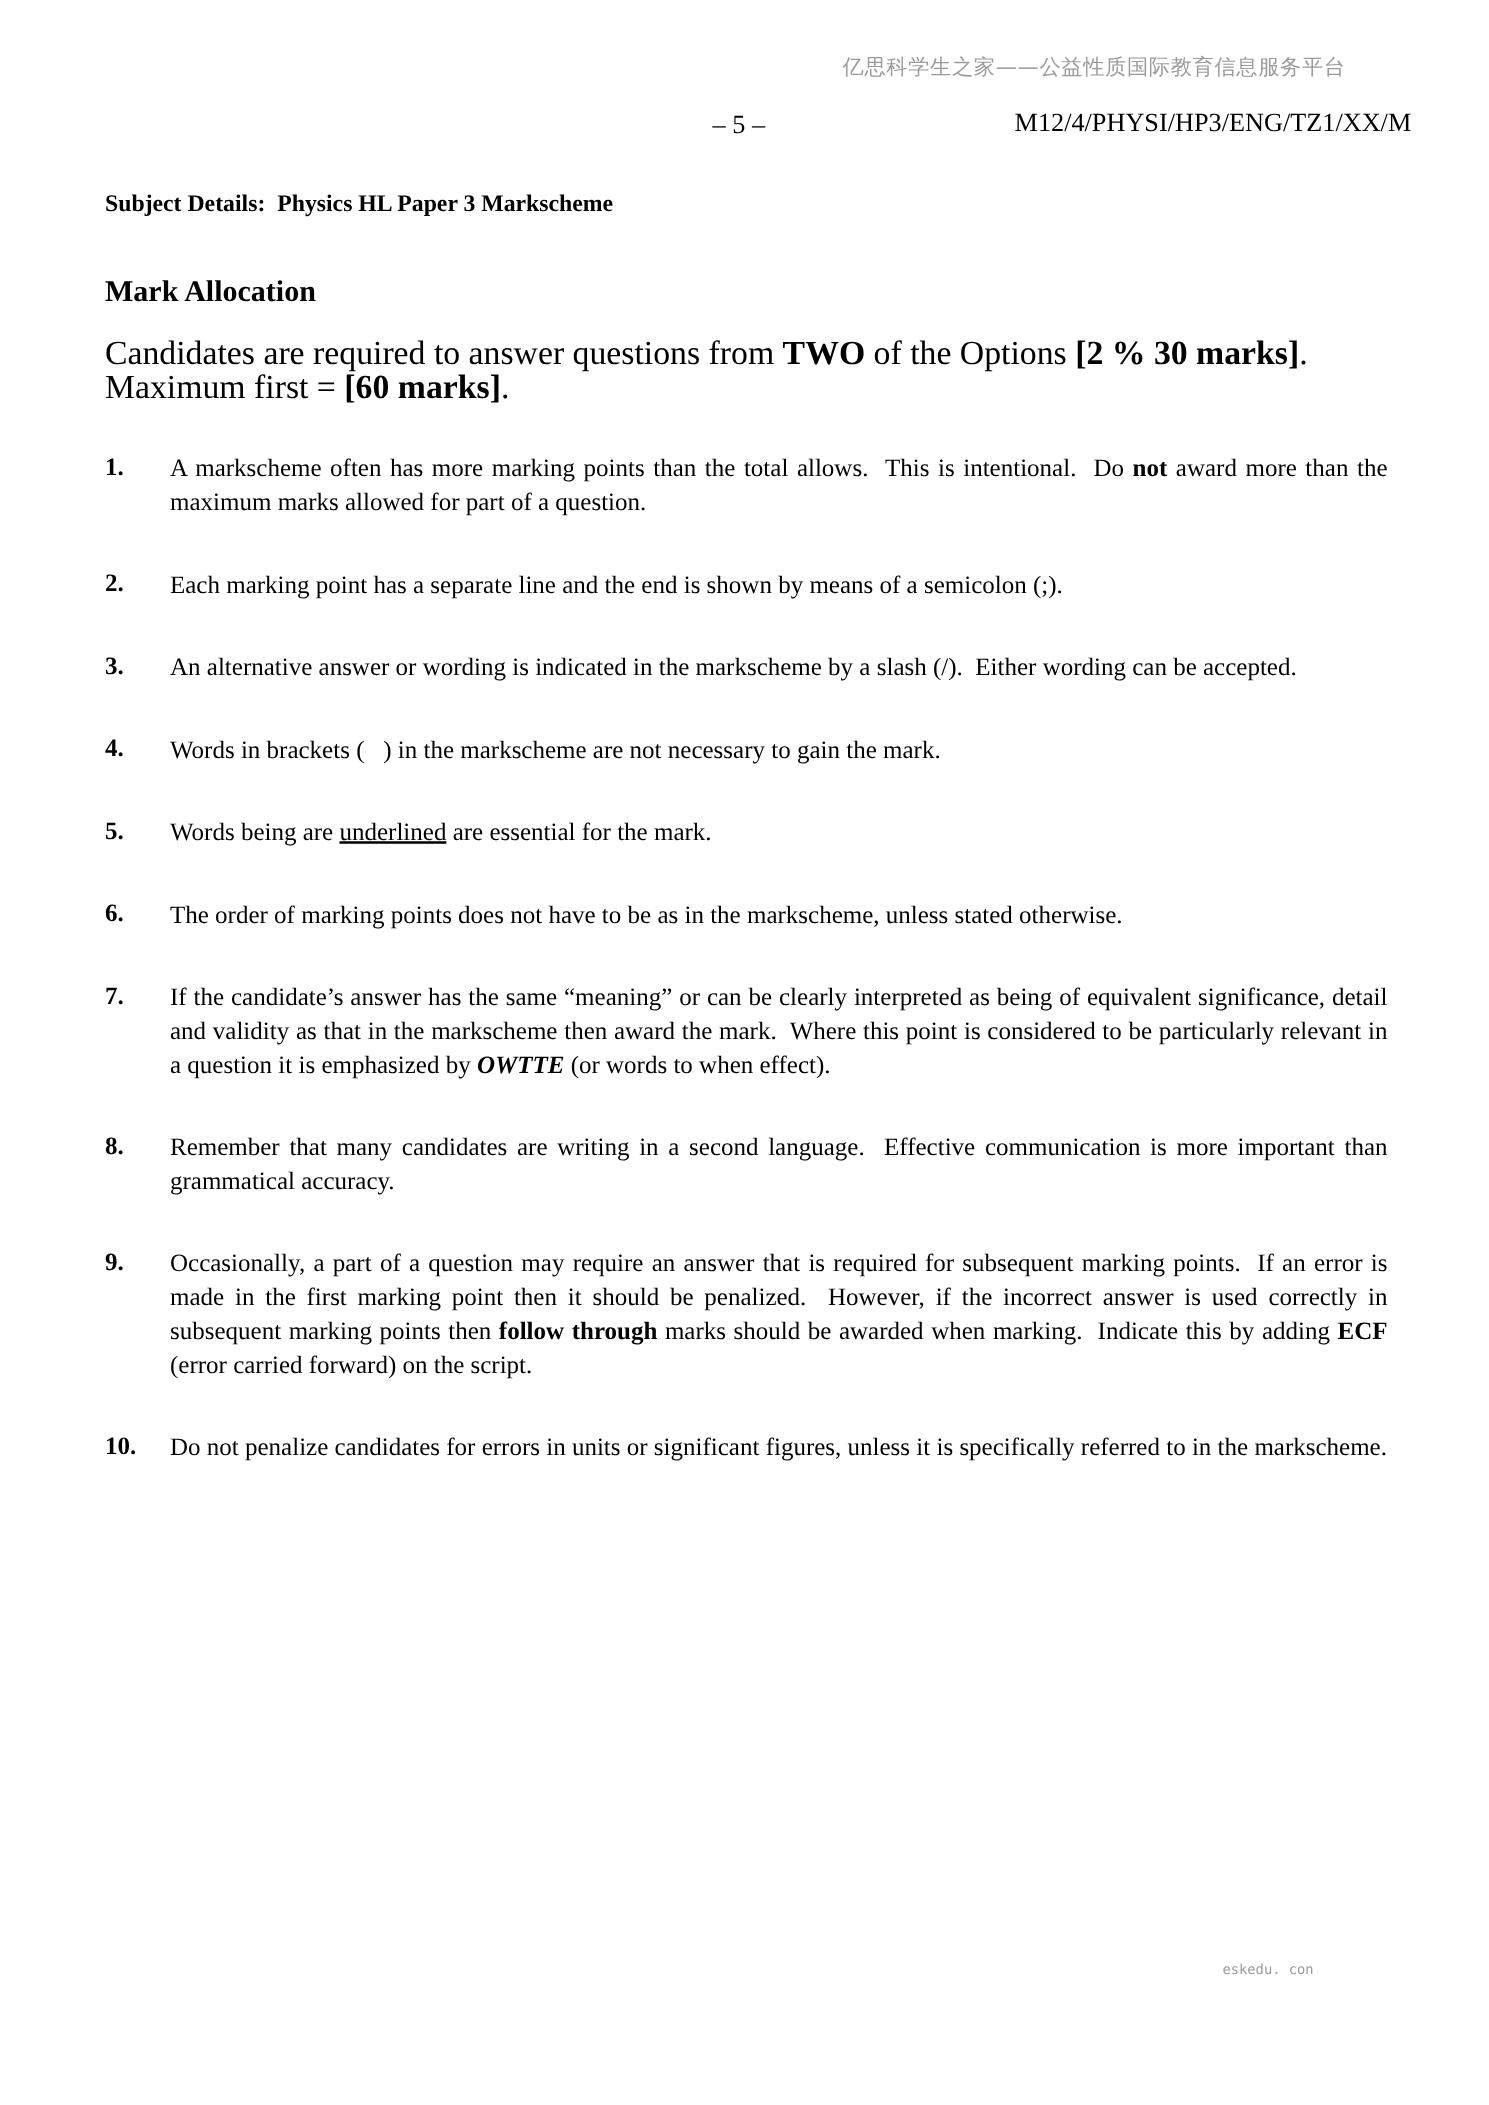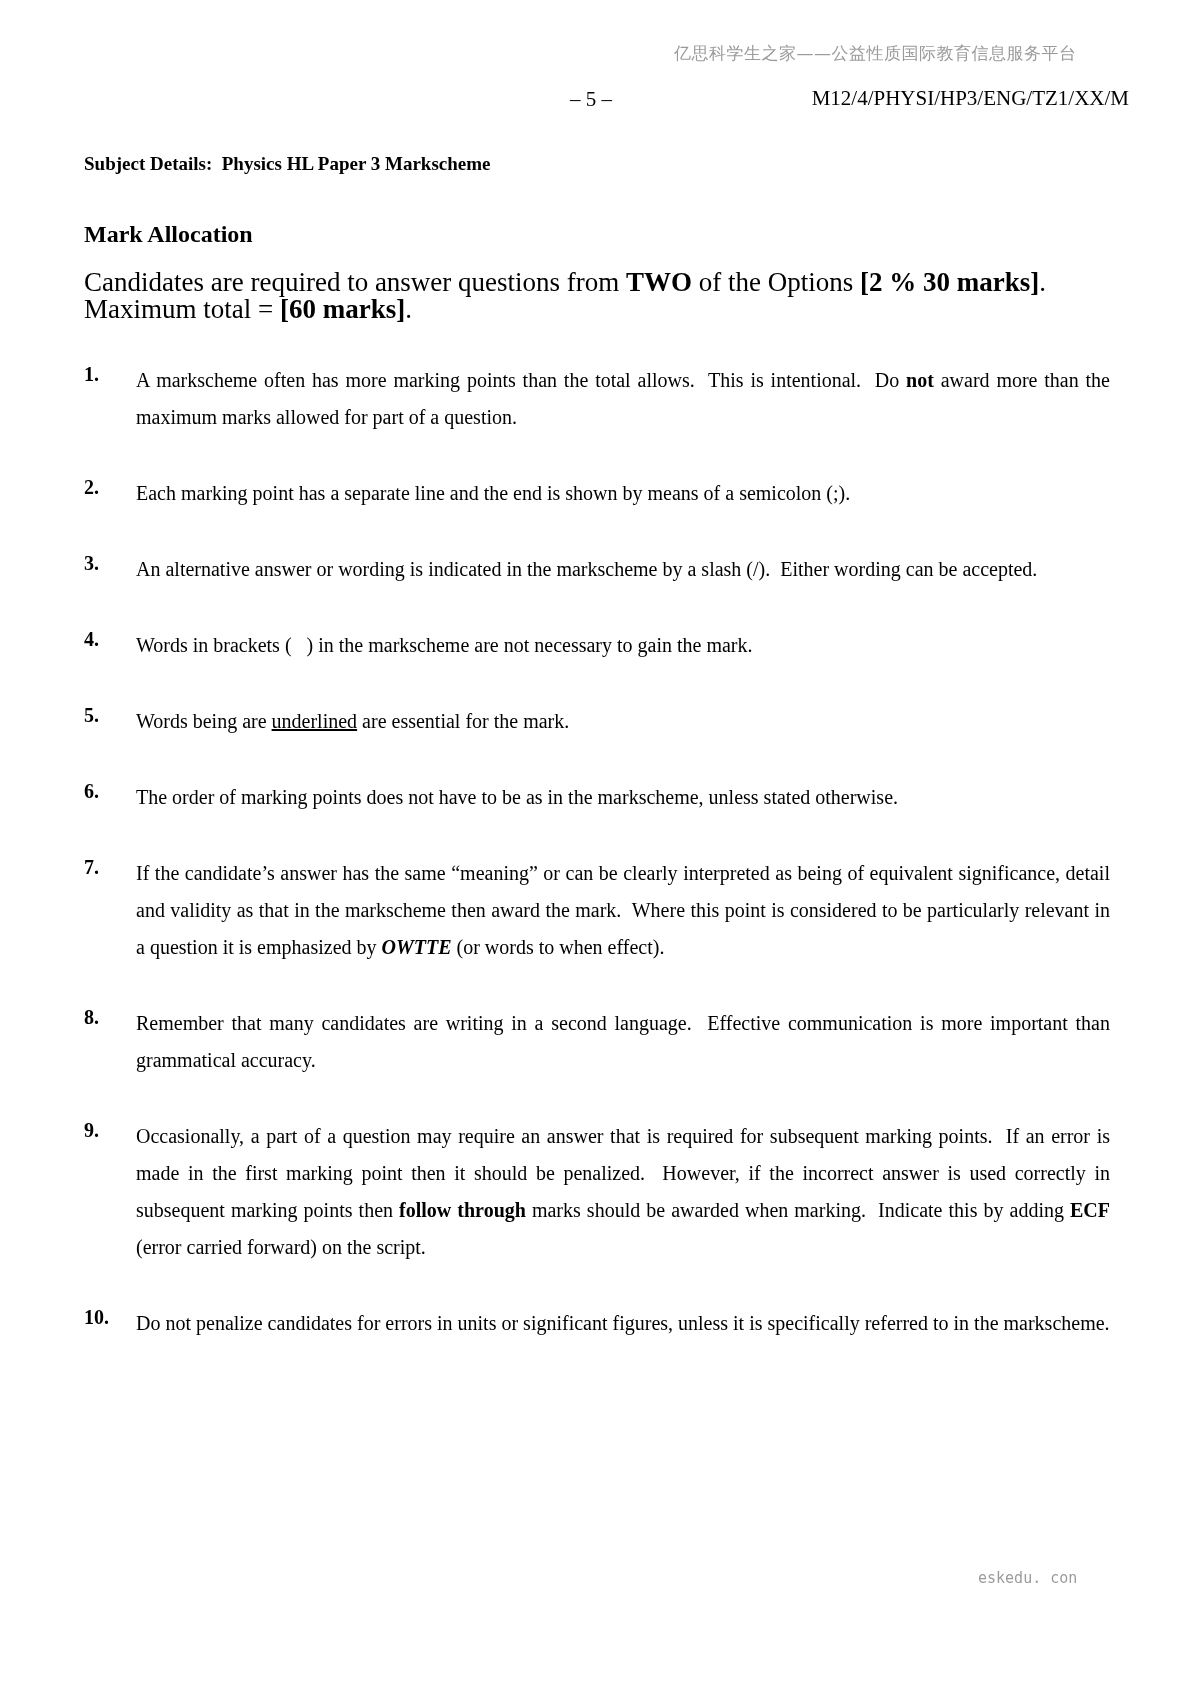--- a/index.html
+++ b/index.html
@@ -91,35 +91,35 @@
   .rule-num {
     position: absolute;
     left: 0;
     top: 0;
     font-size: 20px;
     font-weight: bold;
     line-height: 25.5px;
   }
   .rule-text {
     font-size: 20px;
-    line-height: 37px;
+    line-height: 27px;
     text-align: justify;
     text-align-last: left;
     white-space: pre-wrap;
   }
   .rule-text .b { font-weight: bold; }
   .rule-text .i { font-style: italic; }
   .rule-text .u { text-decoration: underline; }
   .intro .b { font-weight: bold; }
   .footer-mark {
     position: absolute;
     left: 978px;
     top: 1569px;
     font-family: "DejaVu Sans Mono", monospace;
-    font-size: 15px;
+    font-size: 11px;
     color: #9b9b9b;
     white-space: pre;
   }
 </style>
 </head>
 <body>
 
 <div class="page">
 
   <div class="cn-watermark">亿思科学生之家——公益性质国际教育信息服务平台</div>
@@ -127,21 +127,21 @@
   <div class="page-num">– 5 –</div>
 
   <div class="paper-code">M12/4/PHYSI/HP3/ENG/TZ1/XX/M</div>
 
   <h1 class="title">Subject Details:  Physics HL Paper 3 Markscheme</h1>
 
   <h2 class="subheading">Mark Allocation</h2>
 
   <div class="intro">
     <p><span>Candidates are required to answer questions from </span><span class="b">TWO</span><span> of the Options </span><span class="b">[2 % 30 marks]</span><span>.</span></p>
-    <p><span>Maximum total = </span><span class="b">[60 marks]</span><span>.</span></p>
+    <p><span>Maximum first = </span><span class="b">[60 marks]</span><span>.</span></p>
   </div>
 
   <ol class="rules">
     <li>
       <span class="rule-num">1.</span>
       <div class="rule-text"><span>A markscheme often has more marking points than the total allows.  This is intentional.  Do </span><span class="b">not</span><span> award more than the maximum marks allowed for part of a question.</span></div>
     </li>
     <li>
       <span class="rule-num">2.</span>
       <div class="rule-text"><span>Each marking point has a separate line and the end is shown by means of a semicolon (;).</span></div>

